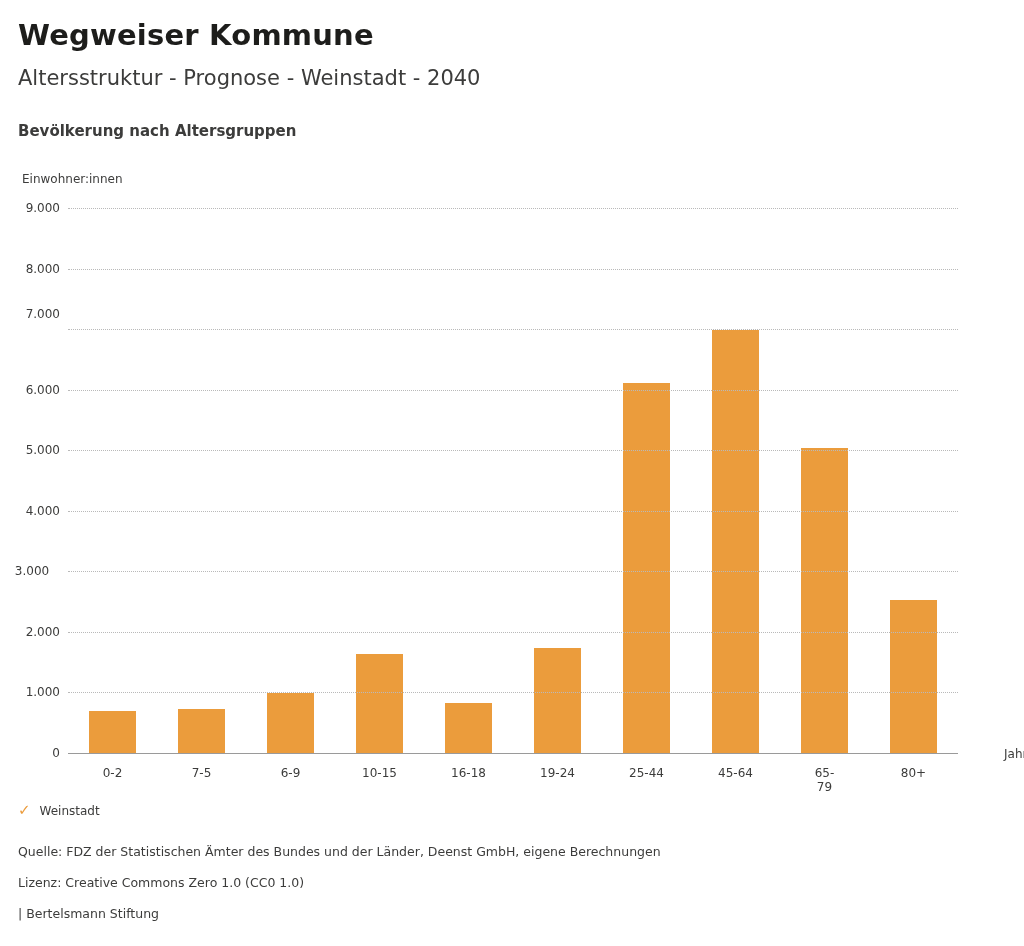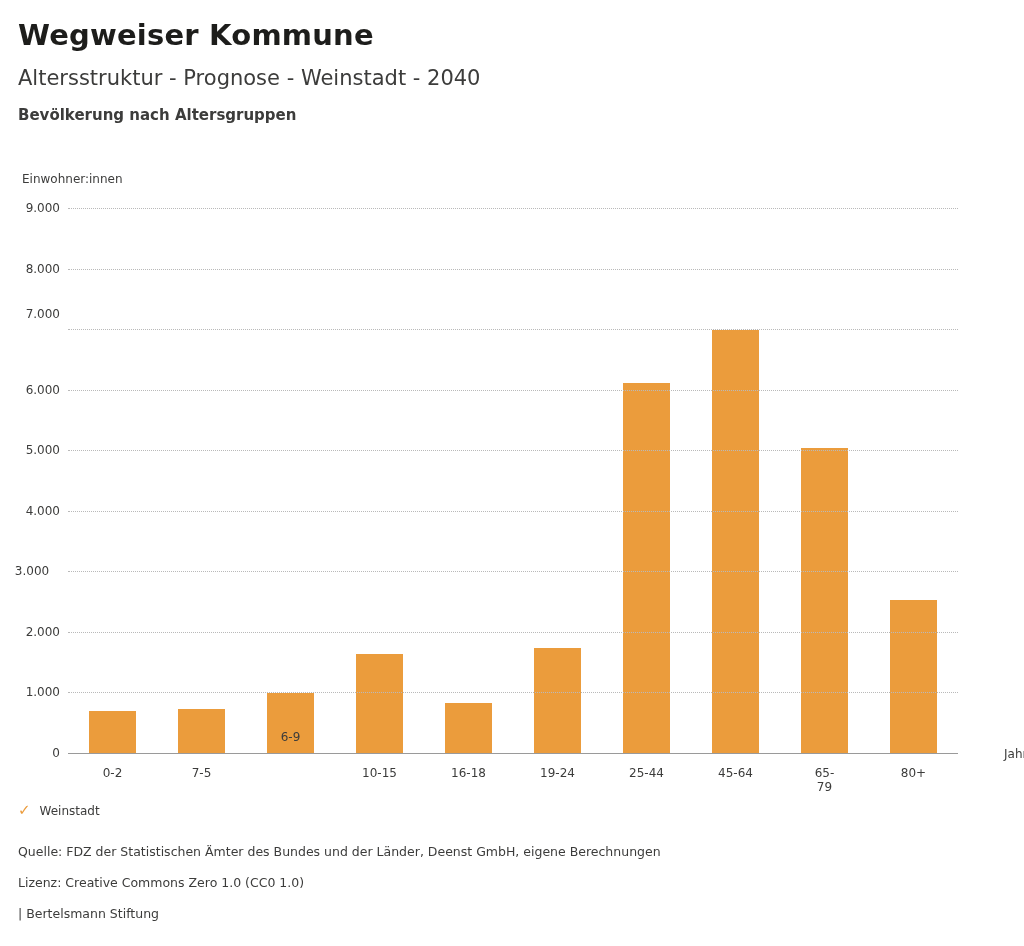--- a/index.html
+++ b/index.html
@@ -33,21 +33,21 @@
     position: absolute;
     left: 18px;
     top: 66px;
     font-size: 21px;
     font-weight: normal;
     color: #3c3c3b;
   }
   .subsubtitle {
     position: absolute;
     left: 18px;
-    top: 106px;
+    top: 122px;
     font-size: 15px;
     font-weight: bold;
     color: #3c3c3b;
   }
   .ylabel {
     position: absolute;
     left: 22px;
     top: 172px;
     font-size: 12px;
     color: #3c3c3b;
@@ -177,21 +177,21 @@
       <div class="ytick-label" style="left: 4px; top: 510.778px;">4.000</div>
       <div class="ytick-label" style="left: 4px; top: 450.222px;">5.000</div>
       <div class="ytick-label" style="left: 4px; top: 389.667px;">6.000</div>
       <div class="ytick-label" style="left: 4px; top: 314px;">7.000</div>
       <div class="ytick-label" style="left: 4px; top: 268.556px;">8.000</div>
       <div class="ytick-label" style="left: 4px; top: 208px;">9.000</div>
     </div>
   <div id="xticks">
       <div class="xtick-label" style="left: 112.5px; top: 766px;">0-2</div>
       <div class="xtick-label" style="left: 201.5px; top: 766px;">7-5</div>
-      <div class="xtick-label" style="left: 290.5px; top: 730px;">6-9</div>
+      <div class="xtick-label" style="left: 290.5px; top: 766px;">6-9</div>
       <div class="xtick-label" style="left: 379.5px; top: 766px;">10-15</div>
       <div class="xtick-label" style="left: 468.5px; top: 766px;">16-18</div>
       <div class="xtick-label" style="left: 557.5px; top: 766px;">19-24</div>
       <div class="xtick-label" style="left: 646.5px; top: 766px;">25-44</div>
       <div class="xtick-label" style="left: 735.5px; top: 766px;">45-64</div>
       <div class="xtick-label" style="left: 824.5px; top: 766px;">65-79</div>
       <div class="xtick-label" style="left: 913.5px; top: 766px; text-align: center;">80+</div>
     </div>
 
   <div class="xaxis-name">Jahre</div>

